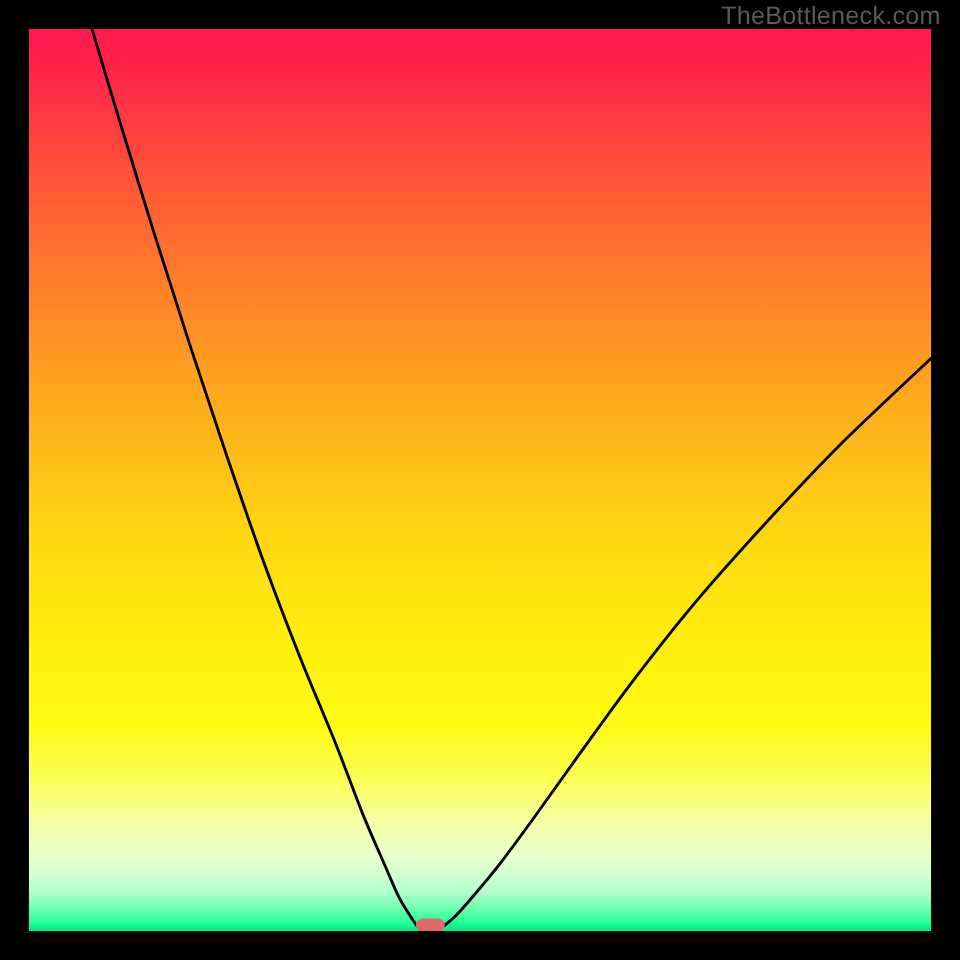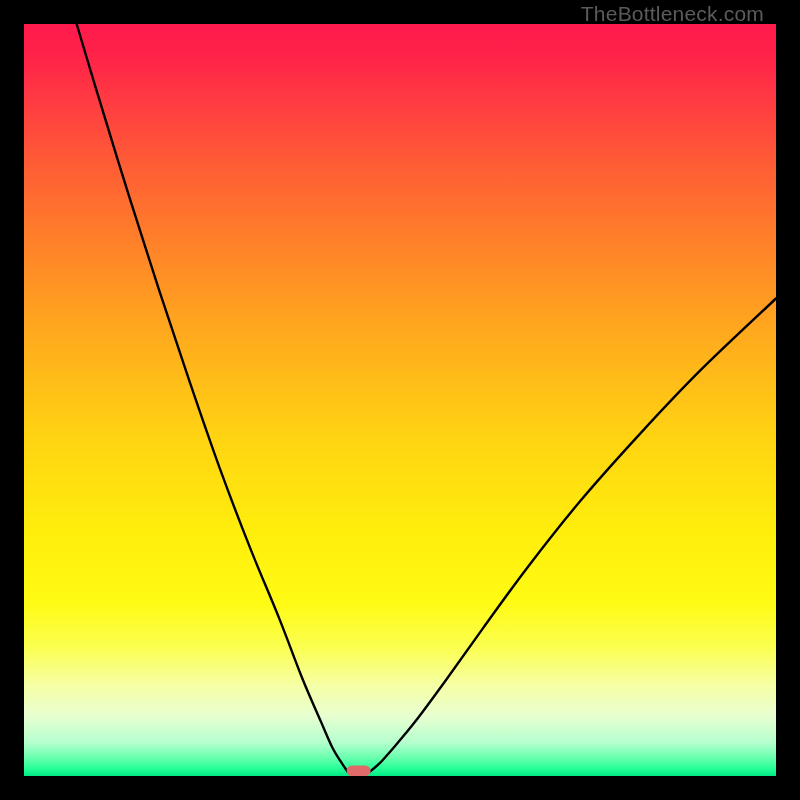--- a/index.html
+++ b/index.html
@@ -14,21 +14,21 @@
     position: absolute;
     left: 24px;
     top: 24px;
     width: 752px;
     height: 752px;
     background: #000;
   }
   .watermark {
     position: absolute;
     top: 2px;
-    right: 36px;
+    right: 16px;
     font-family: Arial, Helvetica, sans-serif;
     font-size: 21px;
     color: #5b5b5b;
     font-weight: 500;
     letter-spacing: 0.2px;
   }
   svg {
     display: block;
   }
 </style>

